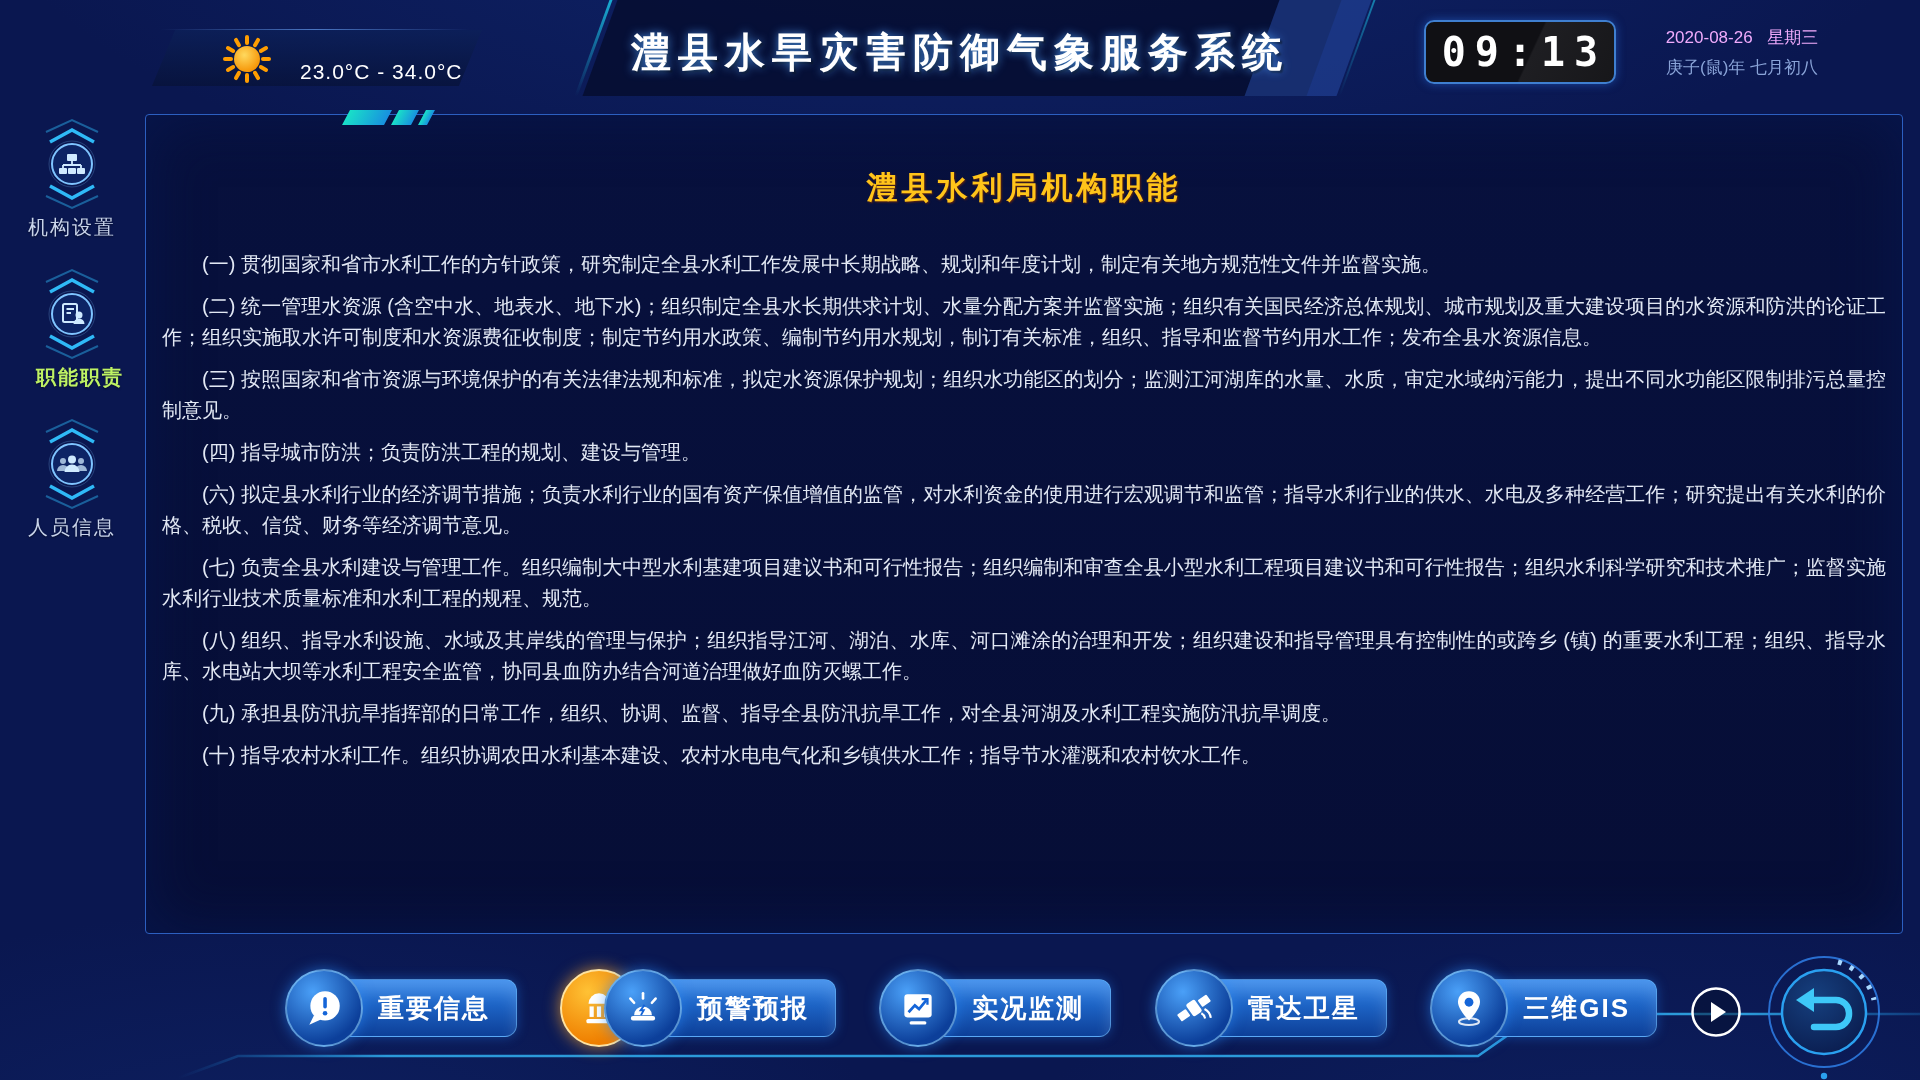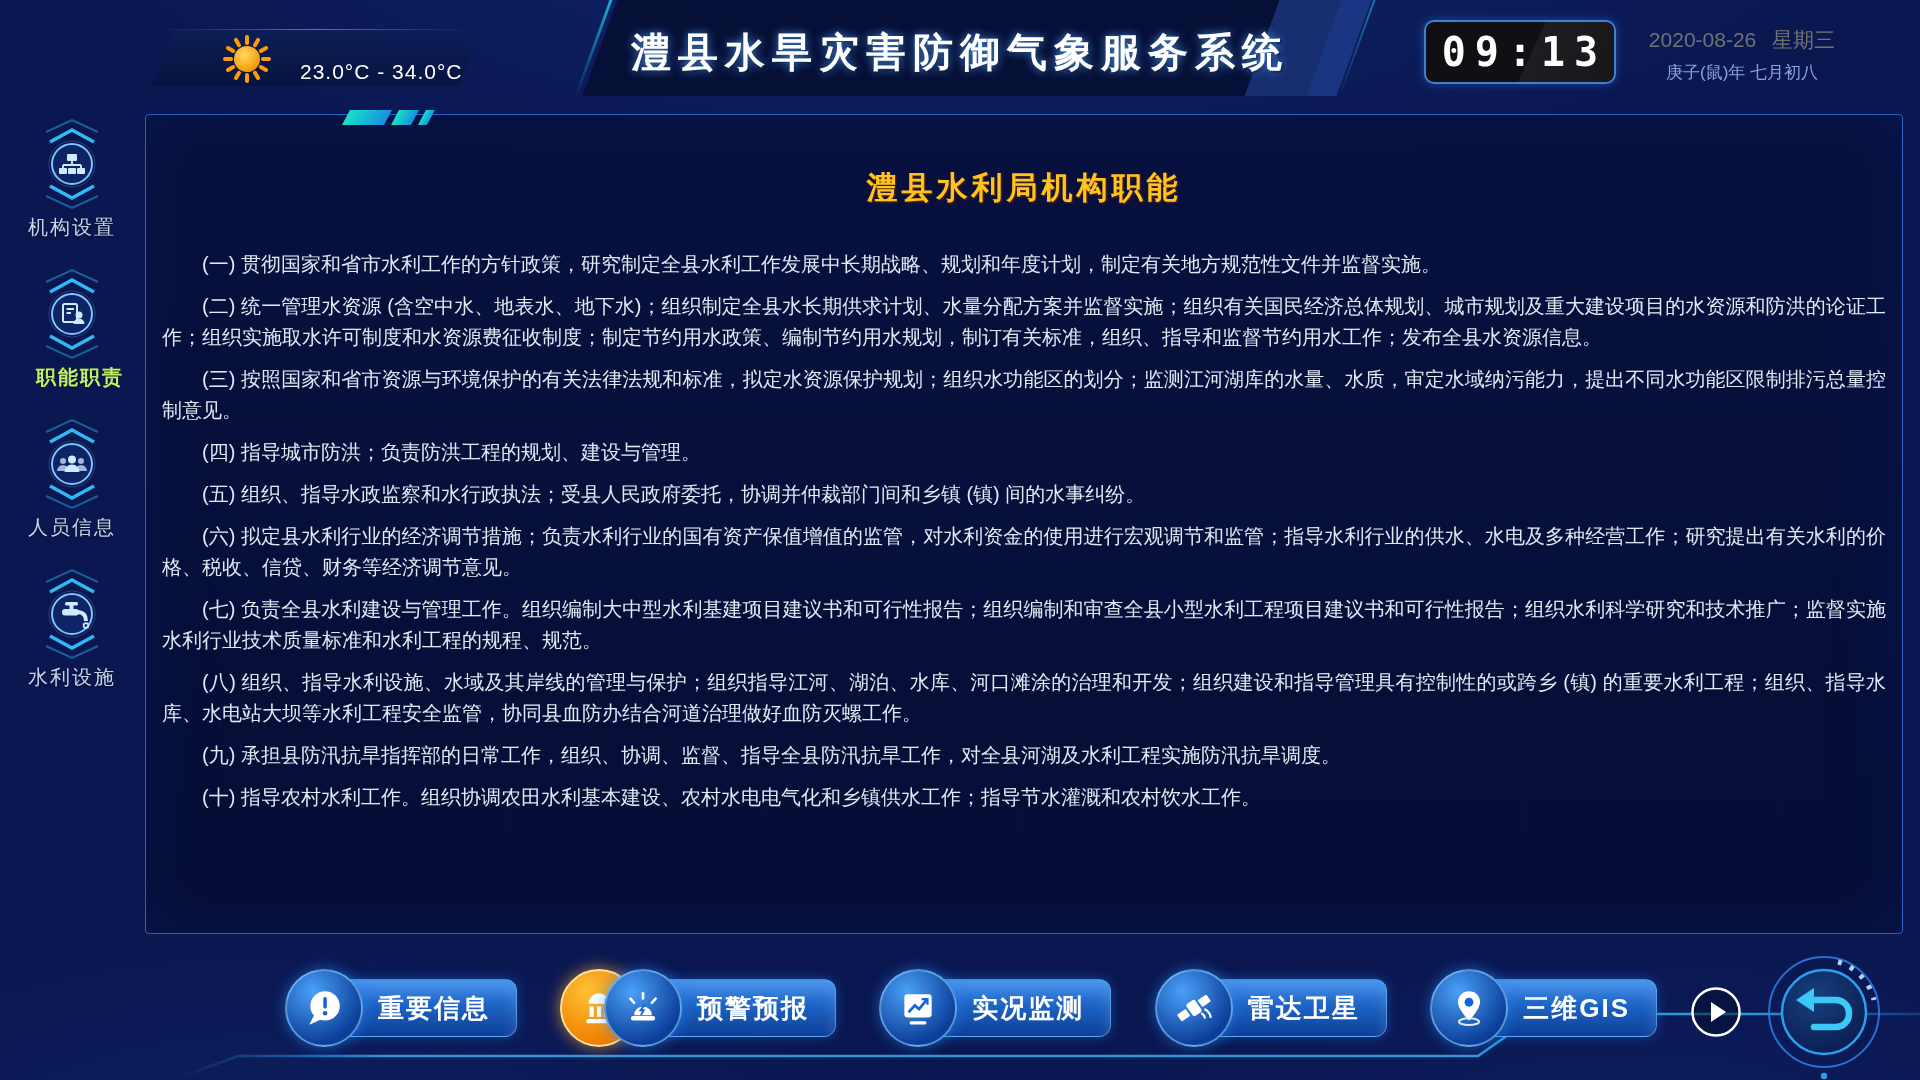--- a/index.html
+++ b/index.html
@@ -36,21 +36,21 @@
     font-size:40px; font-weight:bold; color:#ffffff; letter-spacing:7px; white-space:nowrap;
     text-shadow:0 0 10px rgba(80,160,255,.85), 2px 2px 2px rgba(0,0,0,.6);text-align:center; }
   .clock { position:absolute; left:1424px; top:20px; width:192px; height:64px;
     background:linear-gradient(115deg,#101014 55%,#1e1e22 56%,#17171a);
     border:2px solid #3f7fd0; border-radius:10px;
     display:flex; align-items:center; justify-content:center;
     box-shadow:0 0 10px rgba(40,110,220,.55); }
   .clock-text { font-family:"DejaVu Sans Mono",monospace; font-weight:bold; font-size:40px;
     color:#ffffff; letter-spacing:9px; padding-left:9px;text-align:center; }
   .datebox { position:absolute; left:1630px; top:26px; width:224px; text-align:center; }
-  .date-main { font-size:21px; color:#737373; word-spacing:10px; }
+  .date-main { font-size:17px; color:#f0abfc; word-spacing:10px; }
   .date-lunar { margin-top:7px; font-size:17px; color:#8aa4d8; }
 
   
   .sidebar { position:absolute; left:12px; top:116px; width:120px;
     display:flex; flex-direction:column; gap:25px; align-items:center; }
   .side-item { width:112px; display:flex; flex-direction:column; align-items:center; cursor:pointer; }
   .side-label { margin-top:2px; font-size:20px; letter-spacing:2px; color:#c9d4ea;
     text-shadow:0 1px 2px rgba(0,0,0,.5); }
   .side-item.active .side-label { color:#bef264; font-weight:bold;margin-left:16px; }
 
@@ -197,51 +197,34 @@
       <g fill="#cfeaff">
         <circle cx="40" cy="43.5" r="4"></circle>
           <path d="M32.5 56 a7.5 7.5 0 0 1 15 0 Z"></path>
       </g>
       <path d="M18 70 L40 82 L62 70" stroke="#2fb9f7" stroke-width="3.5" fill="none"></path>
       <path d="M14 80 L40 92 L66 80" stroke="#2fb9f7" stroke-width="2" fill="none" opacity=".45"></path>
     </svg>
     <div class="side-label">人员信息</div>
   </div>
 
-  <div class="side-item">
-    <svg width="80" height="96" viewBox="0 0 80 96">
-      <path d="M14 16 L40 4 L66 16" stroke="#2fb9f7" stroke-width="2" fill="none" opacity=".45"></path>
-      <path d="M18 26 L40 14 L62 26" stroke="#2fb9f7" stroke-width="3.5" fill="none"></path>
-      <circle cx="40" cy="48" r="23" stroke="rgba(127,196,255,.25)" stroke-width="1" fill="none"></circle>
-      <circle cx="40" cy="48" r="20" stroke="#7fc4ff" stroke-width="2" fill="rgba(20,60,140,.35)"></circle>
-      <rect x="33" y="36" width="13" height="3.5" rx="1.5" fill="#cfeaff"></rect>
-      <rect x="37.5" y="39" width="4" height="4.5" fill="#cfeaff"></rect>
-      <rect x="30" y="43" width="17" height="6.5" rx="3" fill="#cfeaff"></rect>
-      <path d="M46 46 q8 .5 8 9" stroke="#cfeaff" stroke-width="4" fill="none"></path>
-      <circle cx="54" cy="59.5" r="2.4" stroke="#cfeaff" stroke-width="1.6" fill="none"></circle>
-      <path d="M18 70 L40 82 L62 70" stroke="#2fb9f7" stroke-width="3.5" fill="none"></path>
-      <path d="M14 80 L40 92 L66 80" stroke="#2fb9f7" stroke-width="2" fill="none" opacity=".45"></path>
-    </svg>
-    <div class="side-label">水利设施</div>
-  </div>
 </div>
 
 <div class="panel">
   <div class="panel-stripes">
       <span></span>
       <span></span>
       <span></span>
     </div>
   <div class="panel-title">澧县水利局机构职能</div>
   <div class="panel-body">
     <p>(一) 贯彻国家和省市水利工作的方针政策，研究制定全县水利工作发展中长期战略、规划和年度计划，制定有关地方规范性文件并监督实施。</p>
     <p>(二) 统一管理水资源 (含空中水、地表水、地下水)；组织制定全县水长期供求计划、水量分配方案并监督实施；组织有关国民经济总体规划、城市规划及重大建设项目的水资源和防洪的论证工作；组织实施取水许可制度和水资源费征收制度；制定节约用水政策、编制节约用水规划，制订有关标准，组织、指导和监督节约用水工作；发布全县水资源信息。</p>
     <p>(三) 按照国家和省市资源与环境保护的有关法律法规和标准，拟定水资源保护规划；组织水功能区的划分；监测江河湖库的水量、水质，审定水域纳污能力，提出不同水功能区限制排污总量控制意见。</p>
     <p>(四) 指导城市防洪；负责防洪工程的规划、建设与管理。</p>
-    <p>(五) 组织、指导水政监察和水行政执法；受县人民政府委托，协调并仲裁部门间和乡镇 (镇) 间的水事纠纷。</p>
     <p>(六) 拟定县水利行业的经济调节措施；负责水利行业的国有资产保值增值的监管，对水利资金的使用进行宏观调节和监管；指导水利行业的供水、水电及多种经营工作；研究提出有关水利的价格、税收、信贷、财务等经济调节意见。</p>
     <p>(七) 负责全县水利建设与管理工作。组织编制大中型水利基建项目建议书和可行性报告；组织编制和审查全县小型水利工程项目建议书和可行性报告；组织水利科学研究和技术推广；监督实施水利行业技术质量标准和水利工程的规程、规范。</p>
     <p>(八) 组织、指导水利设施、水域及其岸线的管理与保护；组织指导江河、湖泊、水库、河口滩涂的治理和开发；组织建设和指导管理具有控制性的或跨乡 (镇) 的重要水利工程；组织、指导水库、水电站大坝等水利工程安全监管，协同县血防办结合河道治理做好血防灭螺工作。</p>
     <p>(九) 承担县防汛抗旱指挥部的日常工作，组织、协调、监督、指导全县防汛抗旱工作，对全县河湖及水利工程实施防汛抗旱调度。</p>
     <p>(十) 指导农村水利工作。组织协调农田水利基本建设、农村水电电气化和乡镇供水工作；指导节水灌溉和农村饮水工作。</p>
   </div>
 </div>
 
 <svg class="bottom-line" viewBox="0 0 1920 80">
   <defs>

